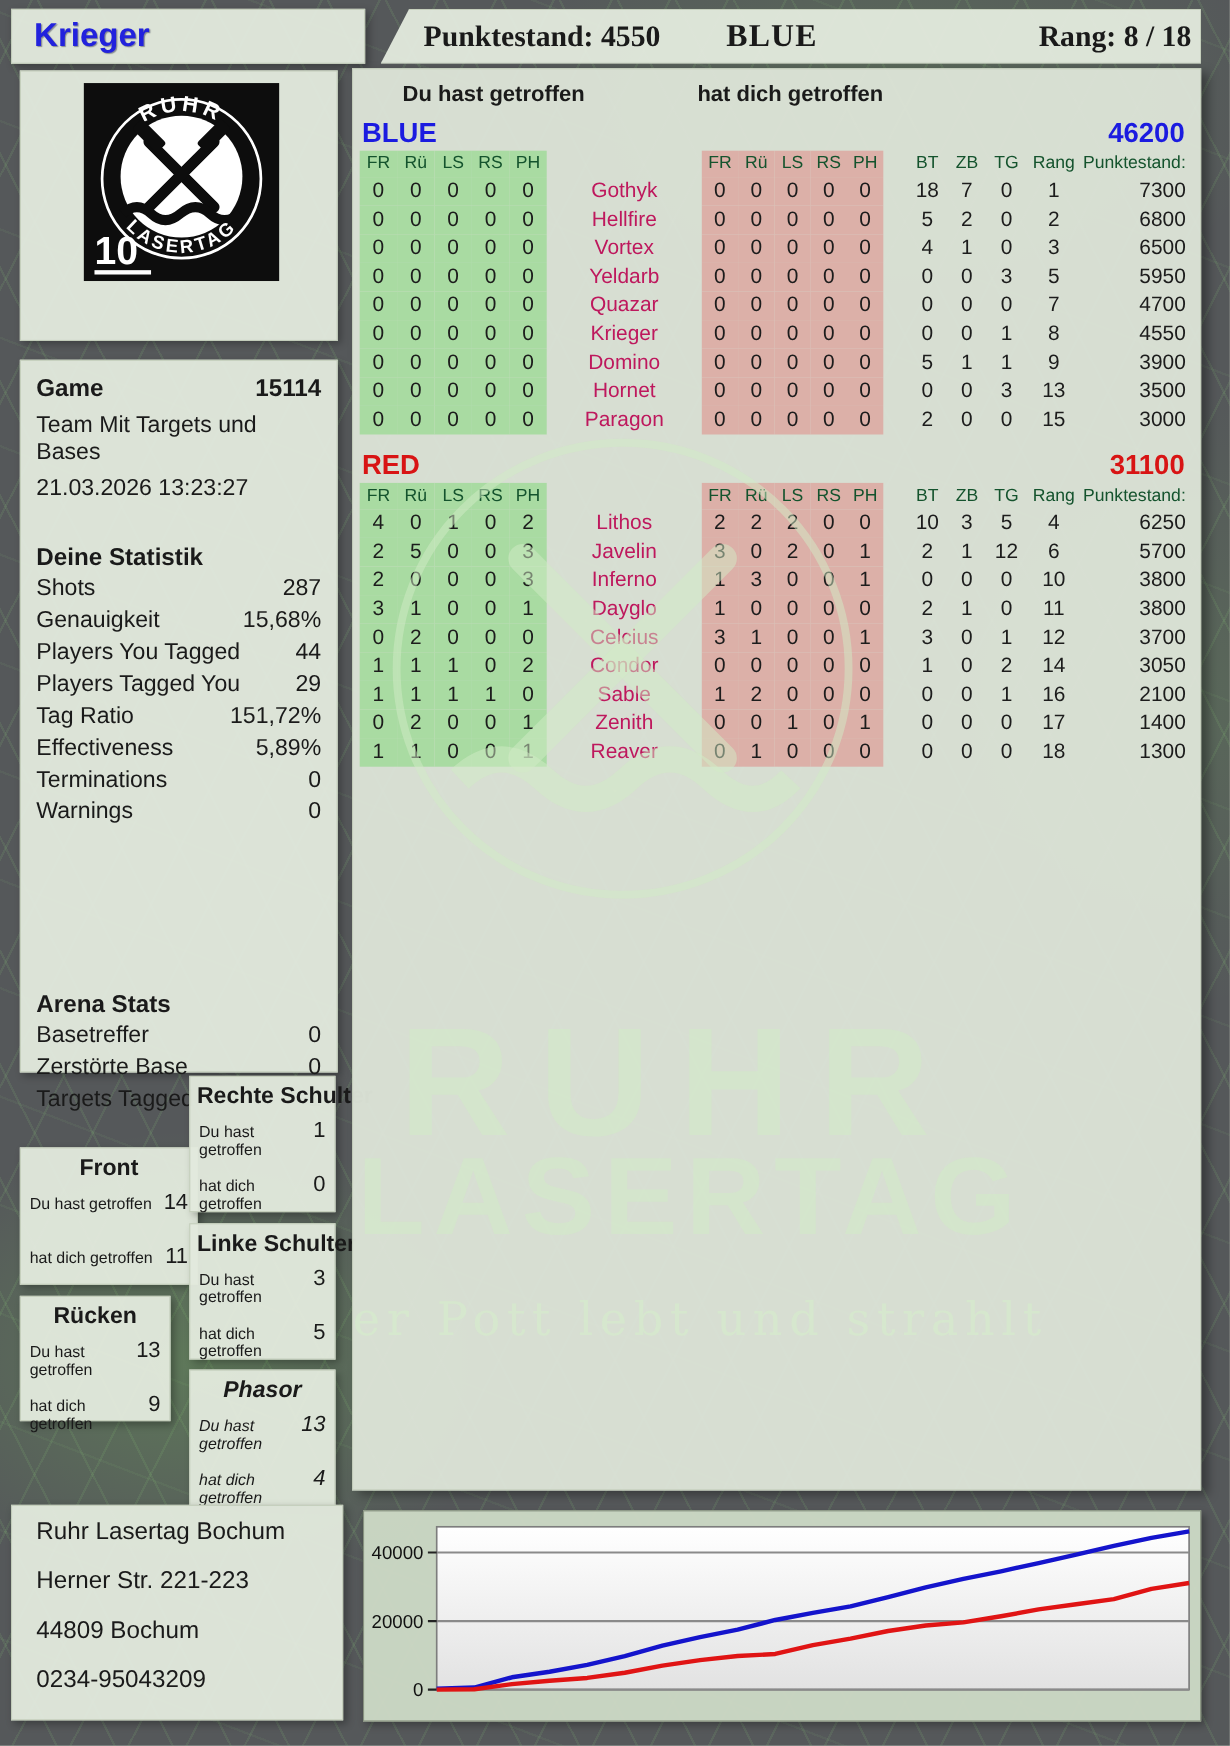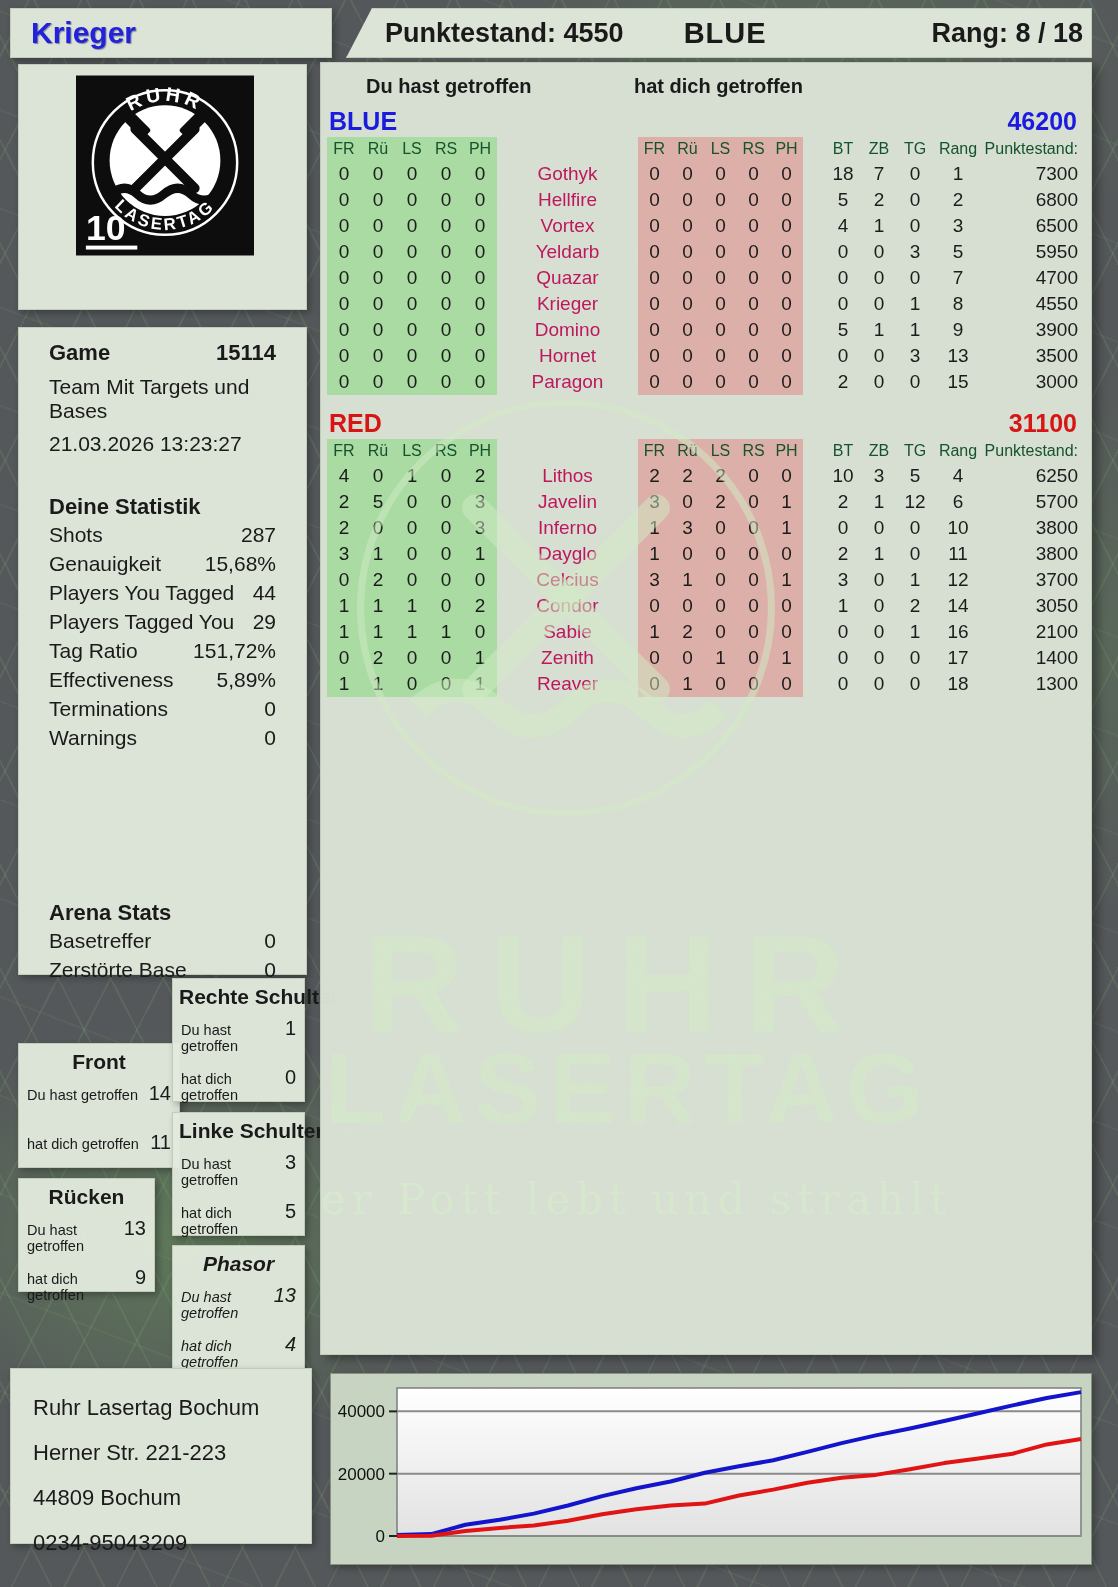--- a/index.html
+++ b/index.html
@@ -17,48 +17,48 @@
   }
   .box{
     position:absolute;background:rgba(226,233,221,0.96);
     border:1px solid #c2ccba;box-shadow:3px 3px 7px rgba(0,0,0,0.30);
     box-sizing:border-box;color:#1a1a1a;
   }
   
   .krieger-box{left:10px;top:8px;width:322px;height:50px;display:flex;align-items:center;padding-left:20px;}
   .krieger-box .pname{font-size:30px;font-weight:bold;color:#2222dd;text-shadow:1px 1px 1px rgba(0,0,40,0.4);}
   .head-box{left:346px;top:8px;width:746px;height:50px;display:flex;align-items:center;
-    clip-path:polygon(26px 0,100% 0,100% 100%,0 100%);}
+    clip-path:polygon(26px 0,100% 0,100% 100%,0 100%);font-family:Liberation Serif, serif;}
   .head-score{font-size:27px;font-weight:bold;margin-left:38px;white-space:nowrap;}
   .head-team{font-size:29px;font-weight:bold;margin-left:60px;letter-spacing:1px;}
   .head-rank{font-size:27px;font-weight:bold;margin-left:auto;margin-right:8px;white-space:nowrap;}
   
   .logo-box{left:18px;top:64px;width:289px;height:246px;}
   .logo-sq{position:absolute;left:57px;top:10px;width:178px;height:181px;}
   
-  .stats-box{left:18px;top:327px;width:289px;height:648px;padding:12px 30px;font-size:21px;}
+  .stats-box{left:18px;top:327px;width:289px;height:648px;padding:12px 14px;font-size:21px;}
   .kv{display:flex;justify-content:space-between;}
   .bold{font-weight:bold;font-size:22px;}
   .line{margin-top:9px;}
   .sec-title{font-weight:bold;font-size:22px;margin-top:38px;}
   .rows .kv{height:29px;align-items:center;}
   .arena-title{margin-top:148px;}
   
   .hitbox{padding:6px 6px 0 6px;}
   .hb-title{font-weight:bold;font-size:21px;text-align:center;margin-bottom:2px;white-space:nowrap;}
   .hb-row{display:flex;justify-content:space-between;align-items:baseline;height:43px;padding:6px 2px 0 2px;}
   .hb-l{font-size:14.5px;}
   .hb-v{font-size:20px;}
   .hb0{left:18px;top:1043px;width:162px;height:125px;}
   .hb1{left:18px;top:1178px;width:137px;height:114px;}
   .hb2{left:172px;top:978px;width:133px;height:124px;}
   .hb3{left:172px;top:1112px;width:133px;height:124px;}
   .hb4{left:172px;top:1245px;width:133px;height:124px;font-style:italic;}
   
-  .footer-box{left:10px;top:1368px;width:302px;height:176px;padding:16px 0 0 22px;}
+  .footer-box{left:10px;top:1368px;width:302px;height:196px;padding:0 0 0 22px;}
   .footer-box .fl{font-size:22px;line-height:45px;}
   
   .main-panel{left:320px;top:62px;width:772px;height:1293px;background:rgba(221,228,215,0.96);
     box-shadow:6px 4px 9px rgba(0,0,0,0.35);overflow:hidden;}
   .col-labels{position:relative;height:30px;margin-top:12px;font-weight:bold;font-size:20px;}
   .cl-you{position:absolute;left:45px;}
   .cl-them{position:absolute;left:313px;}
   .team-bar{display:flex;justify-content:space-between;align-items:center;
     padding:0 14px 0 8px;height:32px;font-size:25px;font-weight:bold;}
   .tgrid{display:grid;grid-template-columns:repeat(5,34px) 141px repeat(5,33px) 22px 36px 36px 36px 50px 97px;
@@ -172,20 +172,24 @@
   <div class="sec-title arena-title">Arena Stats</div>
   <div class="rows">
       <div class="kv">
         <span>Basetreffer</span>
         <span>0</span>
       </div>
       <div class="kv">
         <span>Zerstörte Base</span>
         <span>0</span>
       </div>
+      <div class="kv">
+        <span>Targets Tagged</span>
+        <span>1</span>
+      </div>
     </div>
 </div>
 
 <div>
     <div class="box hitbox hb0">
       <div class="hb-title">Front</div>
       <div class="hb-row">
         <span class="hb-l">Du hast getroffen</span>
         <span class="hb-v">14</span>
       </div>

